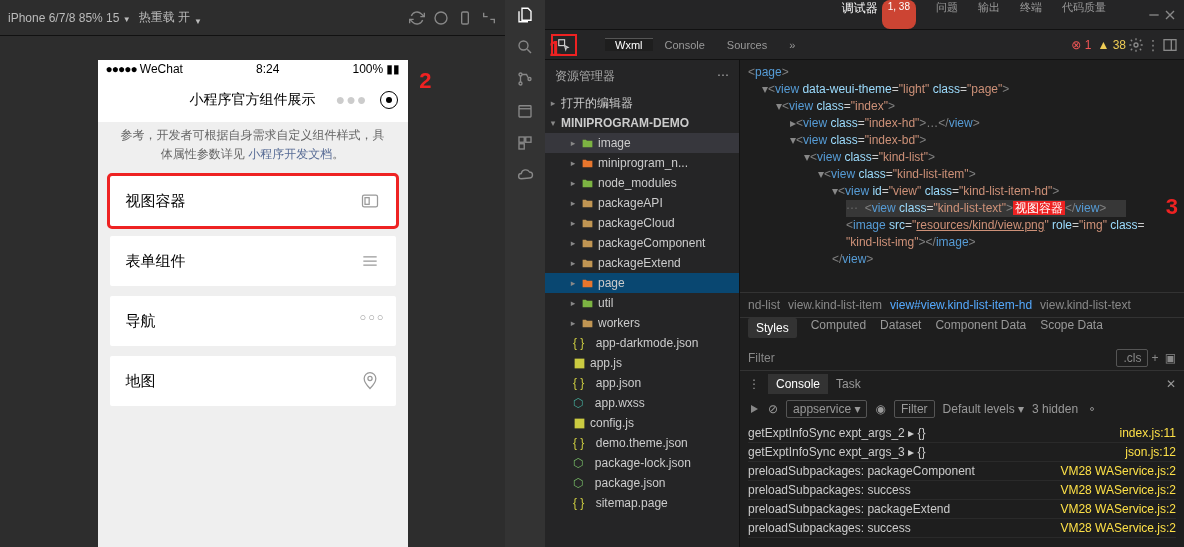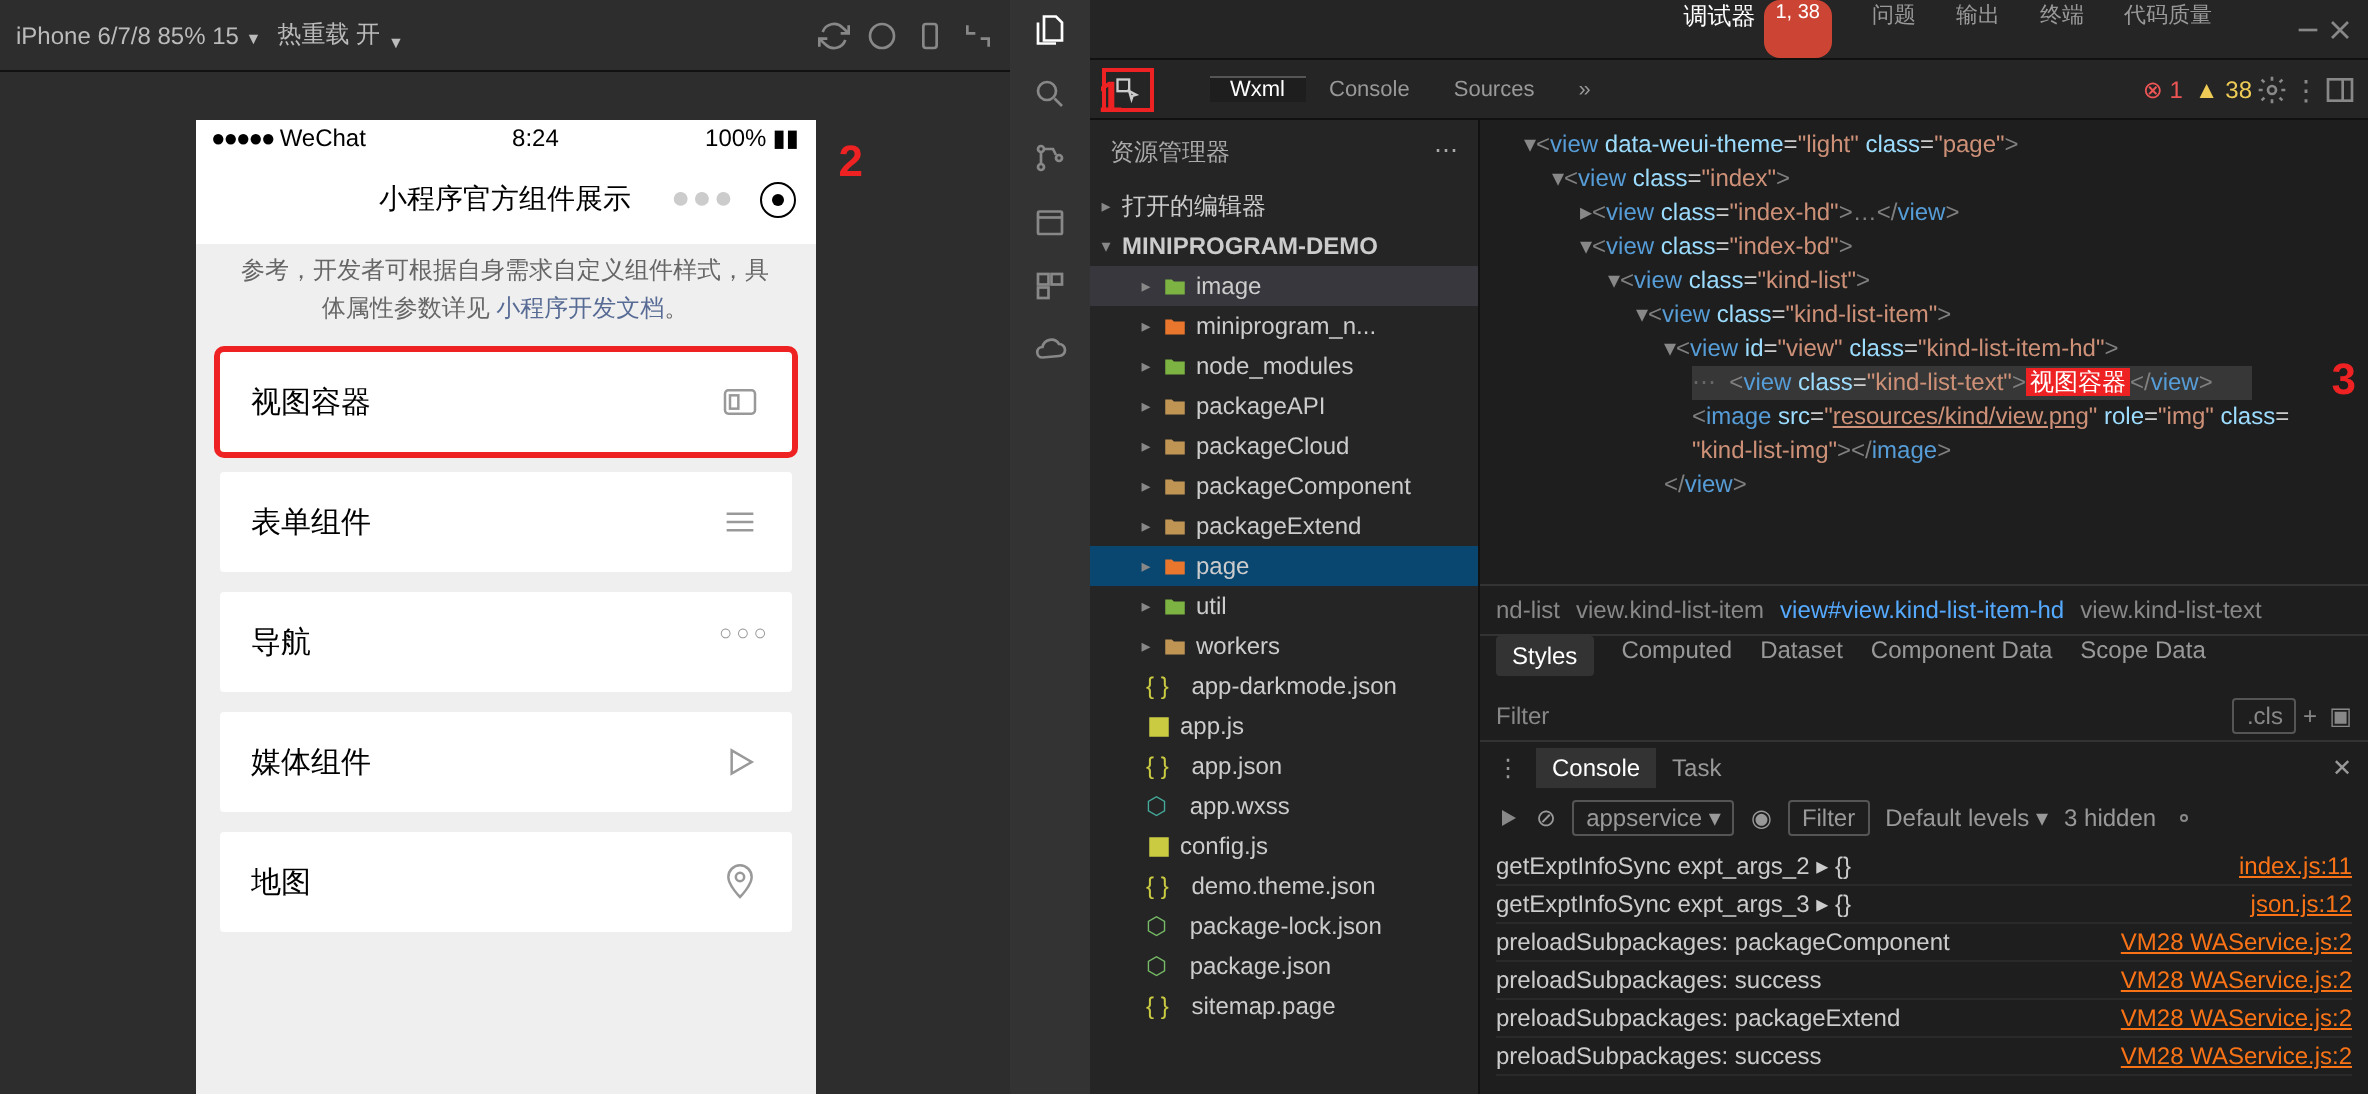--- a/index.html
+++ b/index.html
@@ -68,21 +68,21 @@
 .crumbs .sel{color:#5af}
 .bottom{height:230px;border-top:1px solid #333;display:flex;flex-direction:column}
 .btabs{height:28px;display:flex;align-items:flex-start;padding:0 8px;gap:14px;font-size:11px;color:#999}
 .btabs .act{background:#333;color:#fff;padding:3px 8px;border-radius:2px}
 .filter{height:24px;display:flex;align-items:center;padding:0 8px;color:#888;font-size:11px}
 .consbar{height:26px;display:flex;align-items:center;padding:0 8px;gap:8px;font-size:11px;color:#999;border-top:1px solid #333}
 .consbar .act2{background:#333;color:#fff;padding:3px 8px}
 .pill{border:1px solid #555;padding:1px 6px;border-radius:2px}
 .log{flex:1;padding:2px 8px;font-family:Consolas,monospace;font-size:11px;overflow:hidden}
 .logrow{display:flex;justify-content:space-between;line-height:18px;border-bottom:1px solid #2a2a2a}
-.logrow .src{color:#f97316;text-decoration:underline}
+.logrow .src{color:#fde047;}
 .arrow{color:#888}
 svg{display:block}
 </style>
 </head>
 <body>
 
 <div class="left">
   <div class="toolbar">
     <span class="device"><span>iPhone 6/7/8 85% 15</span> <span style="font-size:8px">▼</span></span>
     <span class="drop">
@@ -134,26 +134,20 @@
         </div>
         <div class="item">
           <span class="itxt">表单组件</span>
           <svg class="iicon" viewBox="0 0 24 24" fill="none" stroke="currentColor" stroke-width="1.5">
               <path d="M4 7h16M4 12h16M4 17h16"></path>
             </svg>
         </div>
         <div class="item">
           <span class="itxt">导航</span>
           <span class="iicon" style="font-size:11px;letter-spacing:2px;color:#999">○○○</span>
-        </div>
-        <div class="item">
-          <span class="itxt">媒体组件</span>
-          <svg class="iicon" viewBox="0 0 24 24" fill="none" stroke="currentColor" stroke-width="1.5">
-              <path d="M7 5l12 7-12 7z"></path>
-            </svg>
         </div>
         <div class="item">
           <span class="itxt">地图</span>
           <svg class="iicon" viewBox="0 0 24 24" fill="none" stroke="currentColor" stroke-width="1.5">
               <path d="M12 21s-7-7-7-12a7 7 0 0114 0c0 5-7 12-7 12z"></path>
               <circle cx="12" cy="9" r="2.5"></circle>
             </svg>
         </div>
       </div>
     </div>
@@ -336,20 +330,21 @@
               <span>config.js</span>
             </div>
           <div class="trow" style="padding-left:28px"><span style="color:#cbcb41">{ }</span>&nbsp;<span>demo.theme.json</span></div>
           <div class="trow" style="padding-left:28px"><span style="color:#7b6">⬡</span>&nbsp;<span>package-lock.json</span></div>
           <div class="trow" style="padding-left:28px"><span style="color:#7b6">⬡</span>&nbsp;<span>package.json</span></div>
           <div class="trow" style="padding-left:28px"><span style="color:#cbcb41">{ }</span>&nbsp;<span>sitemap.page</span></div>
         </div>
       </div>
       <div class="codepane">
         <div class="wxml">
+          <div><span class="p">&lt;</span><span class="t">page</span><span class="p">&gt;</span></div>
           <div style="padding-left:14px"><span class="arrow">▾</span><span class="p">&lt;</span><span class="t">view</span> <span class="a">data-weui-theme</span>=<span class="v">"light"</span> <span class="a">class</span>=<span class="v">"page"</span><span class="p">&gt;</span></div>
           <div style="padding-left:28px"><span class="arrow">▾</span><span class="p">&lt;</span><span class="t">view</span> <span class="a">class</span>=<span class="v">"index"</span><span class="p">&gt;</span></div>
           <div style="padding-left:42px"><span class="arrow">▸</span><span class="p">&lt;</span><span class="t">view</span> <span class="a">class</span>=<span class="v">"index-hd"</span><span class="p">&gt;…&lt;/</span><span class="t">view</span><span class="p">&gt;</span></div>
           <div style="padding-left:42px"><span class="arrow">▾</span><span class="p">&lt;</span><span class="t">view</span> <span class="a">class</span>=<span class="v">"index-bd"</span><span class="p">&gt;</span></div>
           <div style="padding-left:56px"><span class="arrow">▾</span><span class="p">&lt;</span><span class="t">view</span> <span class="a">class</span>=<span class="v">"kind-list"</span><span class="p">&gt;</span></div>
           <div style="padding-left:70px"><span class="arrow">▾</span><span class="p">&lt;</span><span class="t">view</span> <span class="a">class</span>=<span class="v">"kind-list-item"</span><span class="p">&gt;</span></div>
           <div style="padding-left:84px"><span class="arrow">▾</span><span class="p">&lt;</span><span class="t">view</span> <span class="a">id</span>=<span class="v">"view"</span> <span class="a">class</span>=<span class="v">"kind-list-item-hd"</span><span class="p">&gt;</span></div>
           <div style="padding-left:98px;position:relative"><span class="hlline"><span style="color:#666">⋯</span>&nbsp;&nbsp;<span class="p">&lt;</span><span class="t">view</span> <span class="a">class</span>=<span class="v">"kind-list-text"</span><span class="p">&gt;</span><span class="txtsel">视图容器</span><span class="p">&lt;/</span><span class="t">view</span><span class="p">&gt;</span></span><span class="ann" style="position:absolute;right:-2px;top:-2px">3</span></div>
           <div style="padding-left:98px"><span class="p">&lt;</span><span class="t">image</span> <span class="a">src</span>=<span class="v">"<u>resources/kind/view.png</u>"</span> <span class="a">role</span>=<span class="v">"img"</span> <span class="a">class</span>=</div>
           <div style="padding-left:98px"><span class="v">"kind-list-img"</span><span class="p">&gt;&lt;/</span><span class="t">image</span><span class="p">&gt;</span></div>

